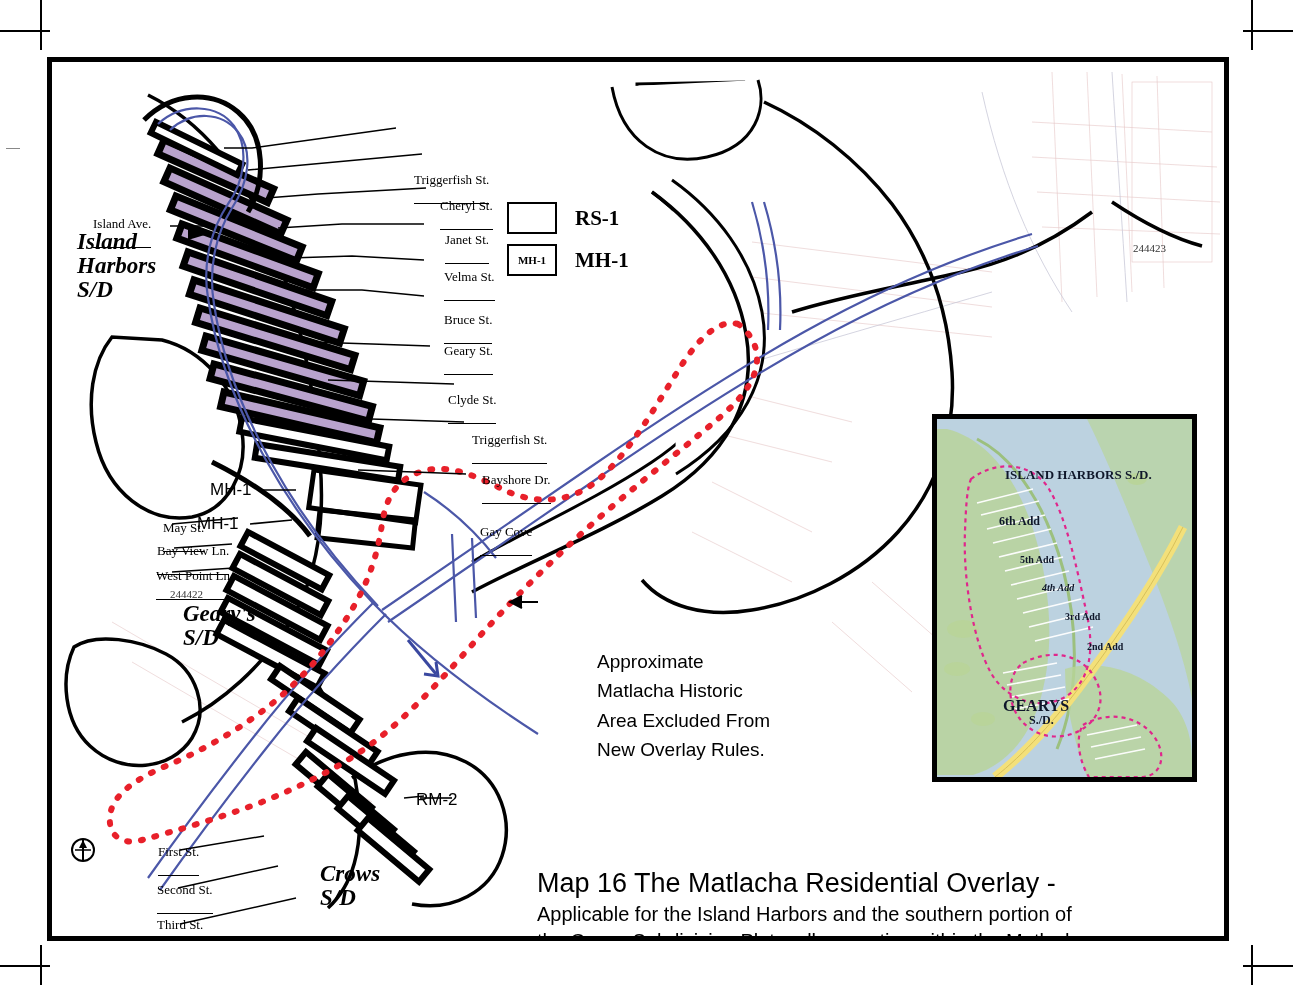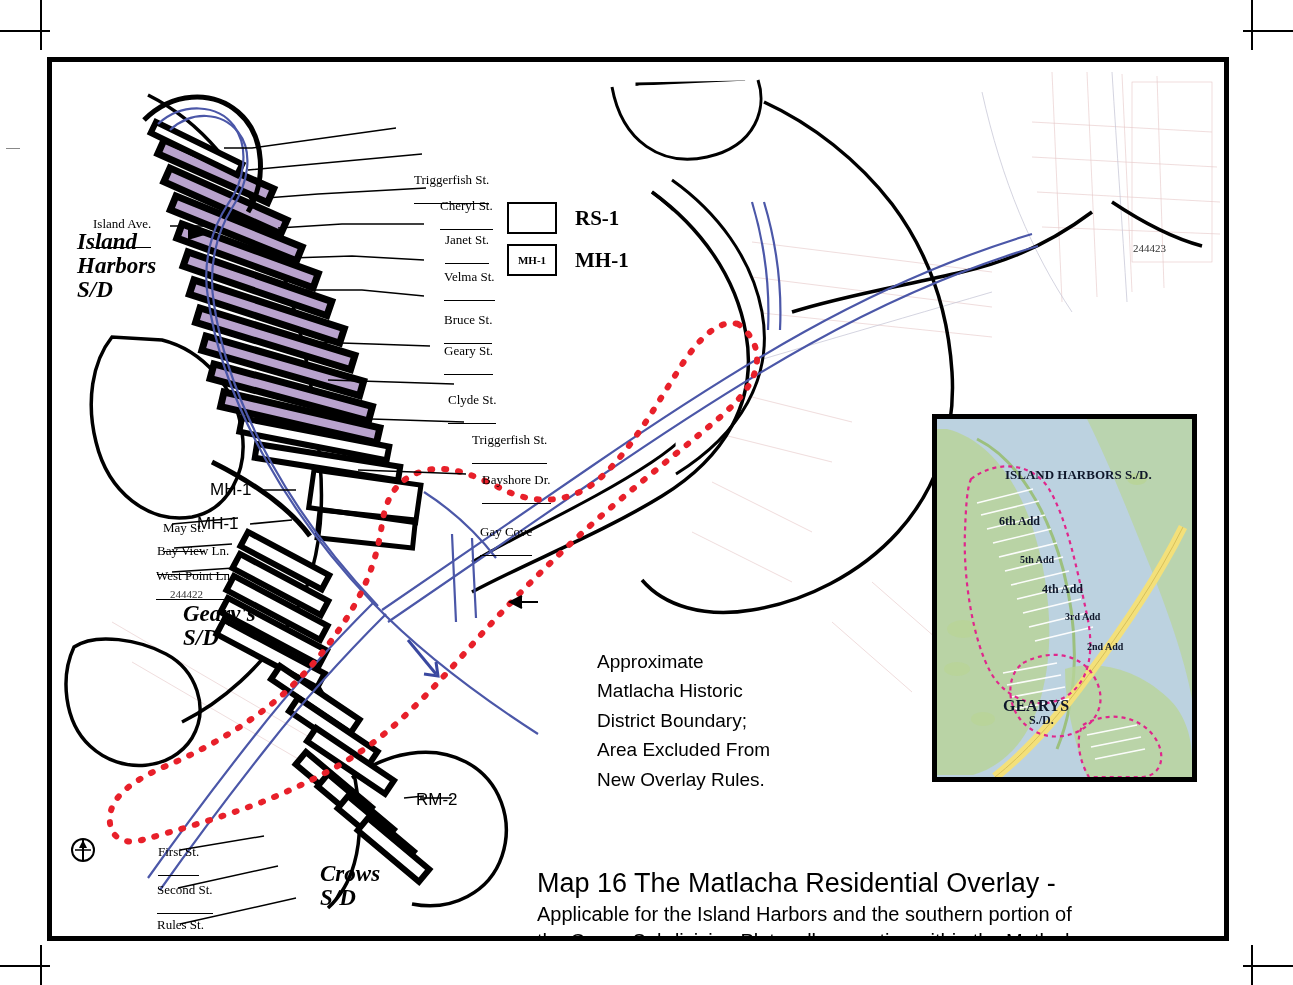--- a/index.html
+++ b/index.html
@@ -400,21 +400,21 @@
     <div class="street-label" style="left:396px; top:330px;">Clyde St.</div>
     <div class="street-label" style="left:420px; top:370px;">Triggerfish St.</div>
     <div class="street-label" style="left:430px; top:410px;">Bayshore Dr.</div>
     <div class="street-label" style="left:428px; top:462px;">Gay Cove</div>
     <div class="street-label" style="left:41px; top:154px;">Island Ave.</div>
     <div class="street-label" style="left:111px; top:458px;">May St.</div>
     <div class="street-label" style="left:105px; top:481px;">Bay View Ln.</div>
     <div class="street-label" style="left:104px; top:506px;">West Point Ln.</div>
     <div class="street-label" style="left:106px; top:782px;">First St.</div>
     <div class="street-label" style="left:105px; top:820px;">Second St.</div>
-    <div class="street-label" style="left:105px; top:855px;">Rules St.</div>
+    <div class="street-label" style="left:105px; top:855px;">Third St.</div>
 
     <div class="sd-name" style="left:25px; top:168px;">
       <div>Island</div>
       <div>Harbors</div>
       <div>S/D</div>
     </div>
     <div class="sd-name" style="left:131px; top:540px;">
       <div>Geary's</div>
       <div>S/D</div>
     </div>
@@ -426,21 +426,20 @@
     <div class="zone-tag" style="left:158px; top:418px;">MH-1</div>
     <div class="zone-tag" style="left:145px; top:452px;">MH-1</div>
     <div class="zone-tag" style="left:364px; top:728px;">RM-2</div>
 
     <div class="parcel-id" style="left:118px; top:526px;">244422</div>
     <div class="parcel-id" style="left:1081px; top:180px;">244423</div>
 
     <div id="boundary-note">
       <div>Approximate</div>
       <div>Matlacha Historic</div>
-      <div>District Boundary;</div>
       <div>Area Excluded From</div>
       <div>New Overlay Rules.</div>
     </div>
 
     <div id="title-block">
       <div id="map-title">Map 16 The Matlacha Residential Overlay -</div>
       <div id="map-subtitle">
         <div>Applicable for the Island Harbors and the southern portion of</div>
         <div>the Crows Subdivision Plats; all properties within the Matlacha</div>
 
@@ -477,21 +476,21 @@
                    C104 292 70 282 54 254 C36 222 26 160 28 112 C29 86 30 70 34 60 Z"></path>
           <path d="M86 244 C112 230 142 234 156 256 C170 278 164 300 142 312 C118 324 90 316 78 292
                    C70 276 72 254 86 244 Z"></path>
           <path d="M146 306 C170 292 200 296 216 316 C230 334 226 356 206 358 L152 358 C142 342 138 318 146 306 Z"></path>
         </g>
       </svg>
 
       <div class="inset-label" style="left:68px; top:48px; font-size:13px;">ISLAND HARBORS S./D.</div>
       <div class="inset-label" style="left:62px; top:95px; font-size:12px;">6th Add</div>
       <div class="inset-label" style="left:83px; top:135px; font-size:10px;">5th Add</div>
-      <div class="inset-label" style="left:105px; top:163px; font-size:12px;">4th Add</div>
+      <div class="inset-label" style="left:105px; top:163px; font-size:10px;font-style:italic;">4th Add</div>
       <div class="inset-label" style="left:128px; top:192px; font-size:10px;">3rd Add</div>
       <div class="inset-label" style="left:150px; top:222px; font-size:10px;">2nd Add</div>
       <div class="inset-label" style="left:66px; top:278px; font-size:16px;">GEARYS</div>
       <div class="inset-label" style="left:92px; top:294px; font-size:12px;">S./D.</div>
 
     </div>
 
     <svg id="north-arrow" viewBox="0 0 26 26">
       <circle cx="13" cy="13" r="11" fill="#fff" stroke="#000" stroke-width="2"></circle>
       <path d="M13 3 L13 23" stroke="#000" stroke-width="2"></path>

